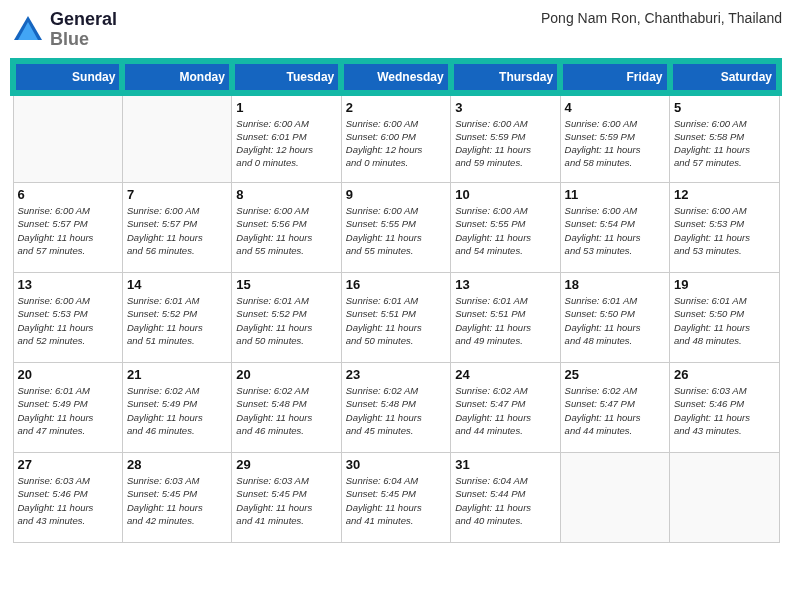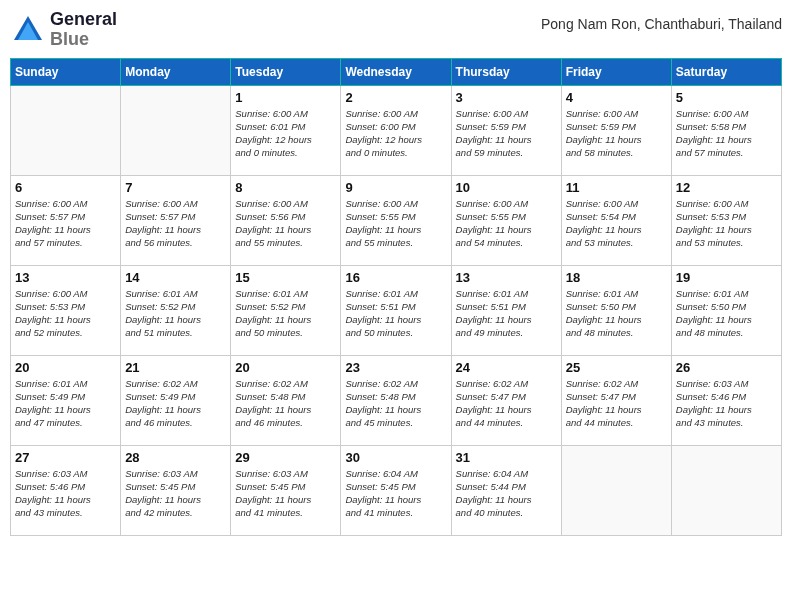--- a/index.html
+++ b/index.html
@@ -37,35 +37,35 @@
     }
     .month-title {
       font-size: 32px;
       font-weight: bold;
       color: #1a1a2e;
       line-height: 1.1;
     }
     .location-title {
       font-size: 14px;
       color: #333;
-      margin-top: 6px;
+      margin-top: 0;
     }
     .calendar {
       width: 100%;
       border-collapse: collapse;
       border: 1px solid #ccc;
     }
     .calendar th {
       background: #1565c0;
       color: #fff;
       font-size: 12px;
       font-weight: bold;
       padding: 6px 4px;
-      text-align: left;
-      border: 1px solid #14b8a6;
+      text-align: right;
+      border: 6px solid #14b8a6;
     }
     .calendar td {
       vertical-align: top;
       border: 1px solid #ccc;
       padding: 4px;
       width: calc(100% / 7);
       min-height: 80px;
       height: 90px;
       font-size: 10px;
       color: #333;

